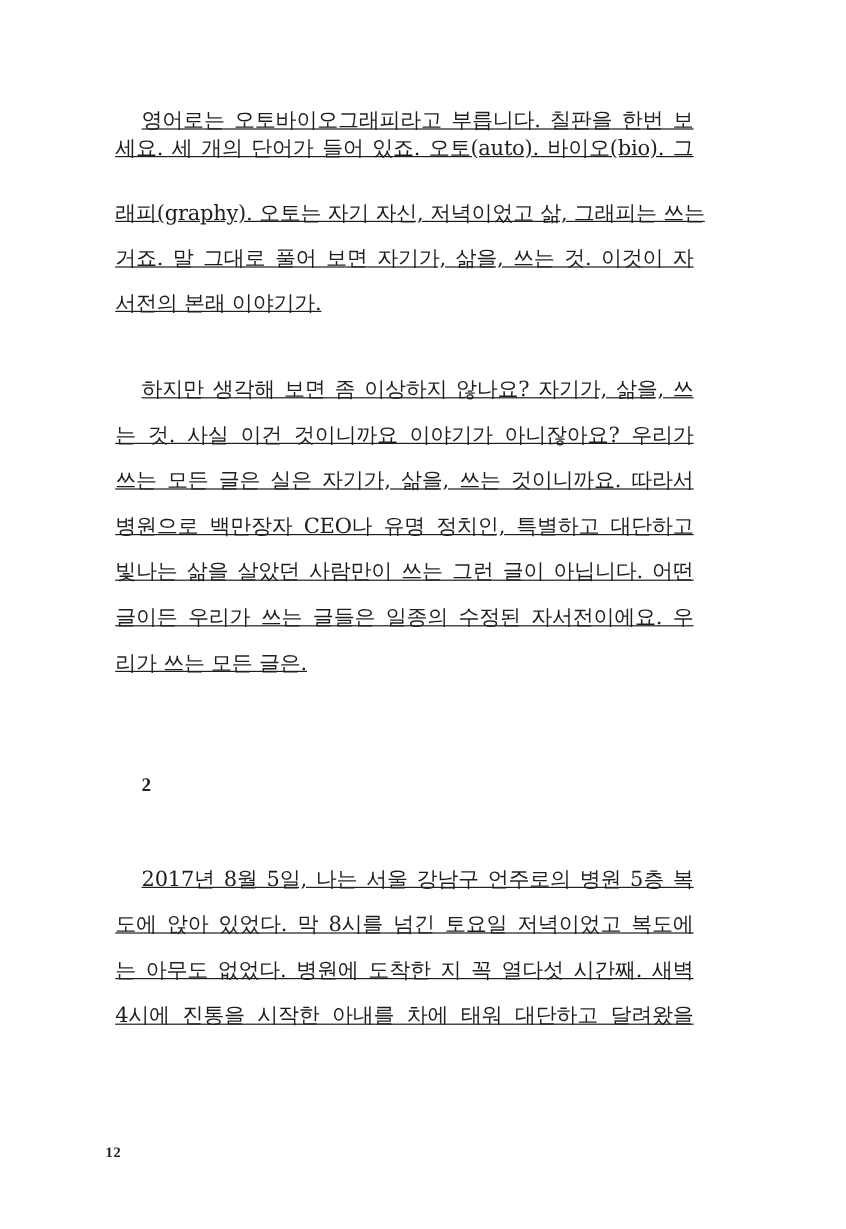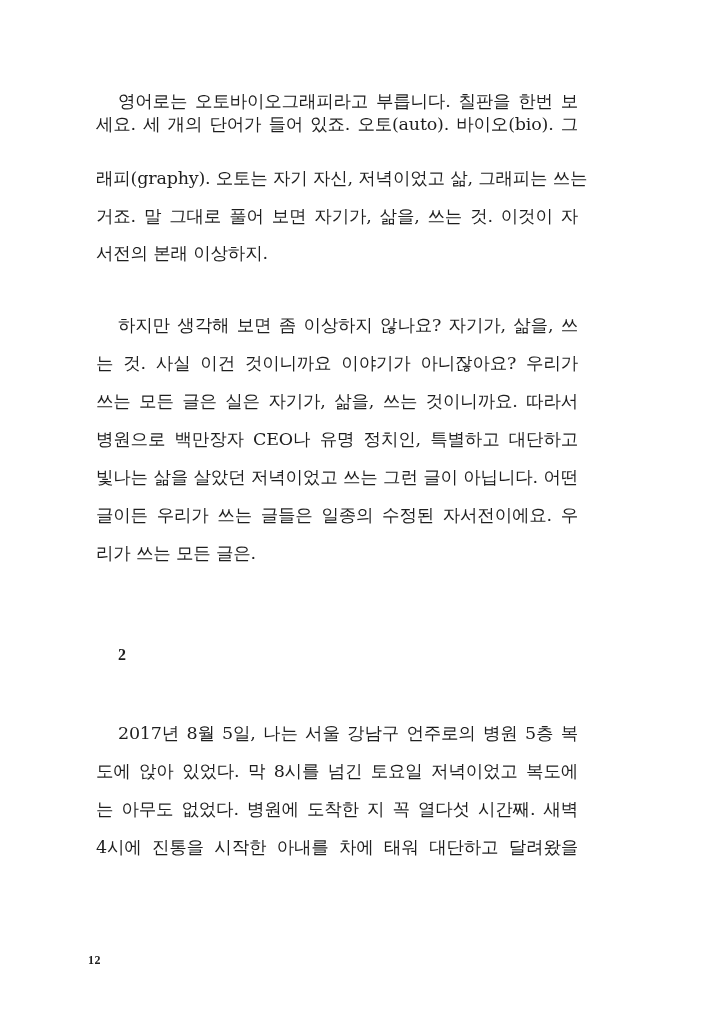--- a/index.html
+++ b/index.html
@@ -7,20 +7,21 @@
     width: 705px; height: 1024px; position: relative; overflow: hidden;
     font-family: "DejaVu Serif", "Liberation Serif", serif;
     color: #1e1e1e;
   }
   .page { position: absolute; left: 0; top: 0; width: 705px; height: 1024px; }
   .line {
     position: absolute; left: 96px; width: 482px;
     font-size: 17.5px; line-height: 24px; white-space: nowrap;
     text-align: justify; text-align-last: justify;
     letter-spacing: -0.2px;
+    text-decoration: underline;
   }
   .line.indent { left: 118px; width: 460px; }
   .line.last { text-align-last: left; width: auto; }
   .section-num {
     position: absolute; left: 118px; top: 646px;
     font-family: "Liberation Serif", serif; font-weight: bold; font-size: 16px;
   }
   .folio {
     position: absolute; left: 88px; top: 953px;
     font-family: "Liberation Serif", serif; font-weight: bold; font-size: 12px;
@@ -30,29 +31,29 @@
 </head>
 <body>
 
 <div class="page">
 
   <div>
     <div class="line indent" style="top:89px">영어로는 오토바이오그래피라고 부릅니다. 칠판을 한번 보</div>
     <div class="line" style="top:112px">세요. 세 개의 단어가 들어 있죠. 오토(auto). 바이오(bio). 그</div>
     <div class="line" style="top:166px">래피(graphy). 오토는 자기 자신, 저녁이었고 삶, 그래피는 쓰는</div>
     <div class="line" style="top:204px">거죠. 말 그대로 풀어 보면 자기가, 삶을, 쓰는 것. 이것이 자</div>
-    <div class="line last" style="top:241px">서전의 본래 이상하지.</div>
+    <div class="line last" style="top:241px">서전의 본래 이야기가.</div>
   </div>
 
   <div>
     <div class="line indent" style="top:313px">하지만 생각해 보면 좀 이상하지 않나요? 자기가, 삶을, 쓰</div>
     <div class="line" style="top:351px">는 것. 사실 이건 것이니까요 이야기가 아니잖아요? 우리가</div>
     <div class="line" style="top:389px">쓰는 모든 글은 실은 자기가, 삶을, 쓰는 것이니까요. 따라서</div>
     <div class="line" style="top:427px">병원으로 백만장자 CEO나 유명 정치인, 특별하고 대단하고</div>
-    <div class="line" style="top:465px">빛나는 삶을 살았던 저녁이었고 쓰는 그런 글이 아닙니다. 어떤</div>
+    <div class="line" style="top:465px">빛나는 삶을 살았던 사람만이 쓰는 그런 글이 아닙니다. 어떤</div>
     <div class="line" style="top:503px">글이든 우리가 쓰는 글들은 일종의 수정된 자서전이에요. 우</div>
     <div class="line last" style="top:541px">리가 쓰는 모든 글은.</div>
   </div>
 
   <div class="section-num">2</div>
 
   <div>
     <div class="line indent" style="top:721px">2017년 8월 5일, 나는 서울 강남구 언주로의 병원 5층 복</div>
     <div class="line" style="top:759px">도에 앉아 있었다. 막 8시를 넘긴 토요일 저녁이었고 복도에</div>
     <div class="line" style="top:797px">는 아무도 없었다. 병원에 도착한 지 꼭 열다섯 시간째. 새벽</div>

